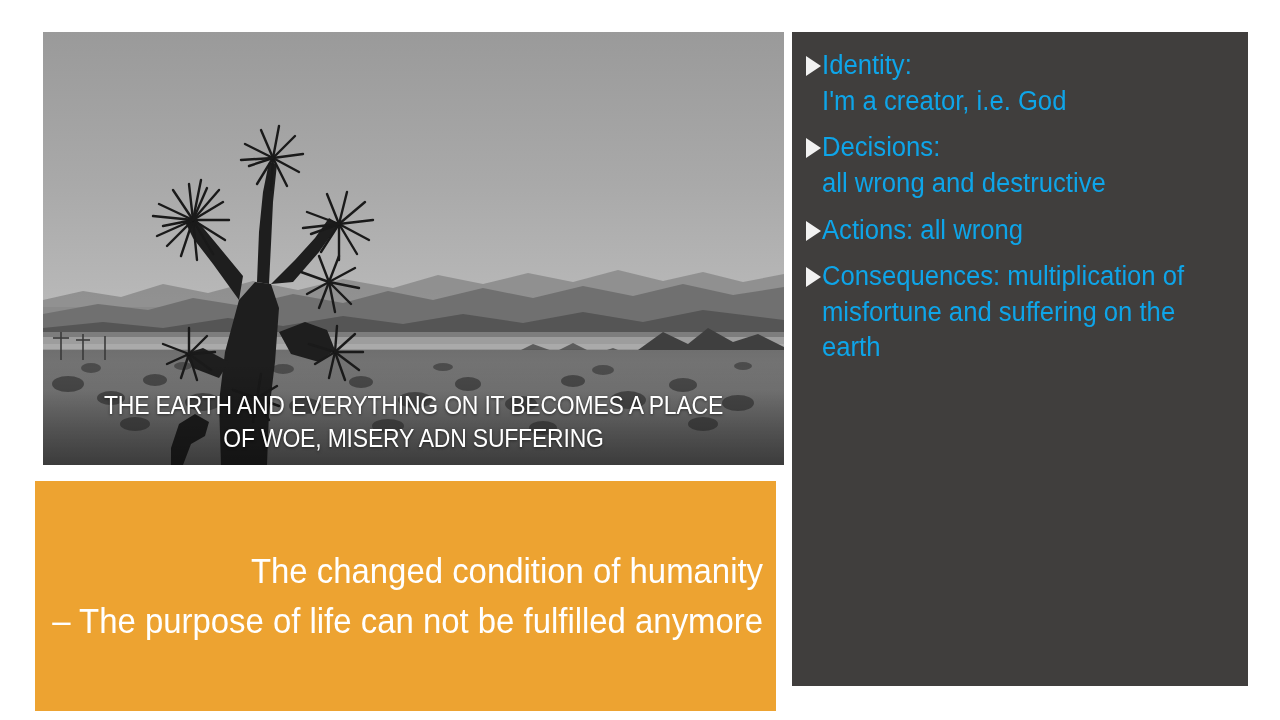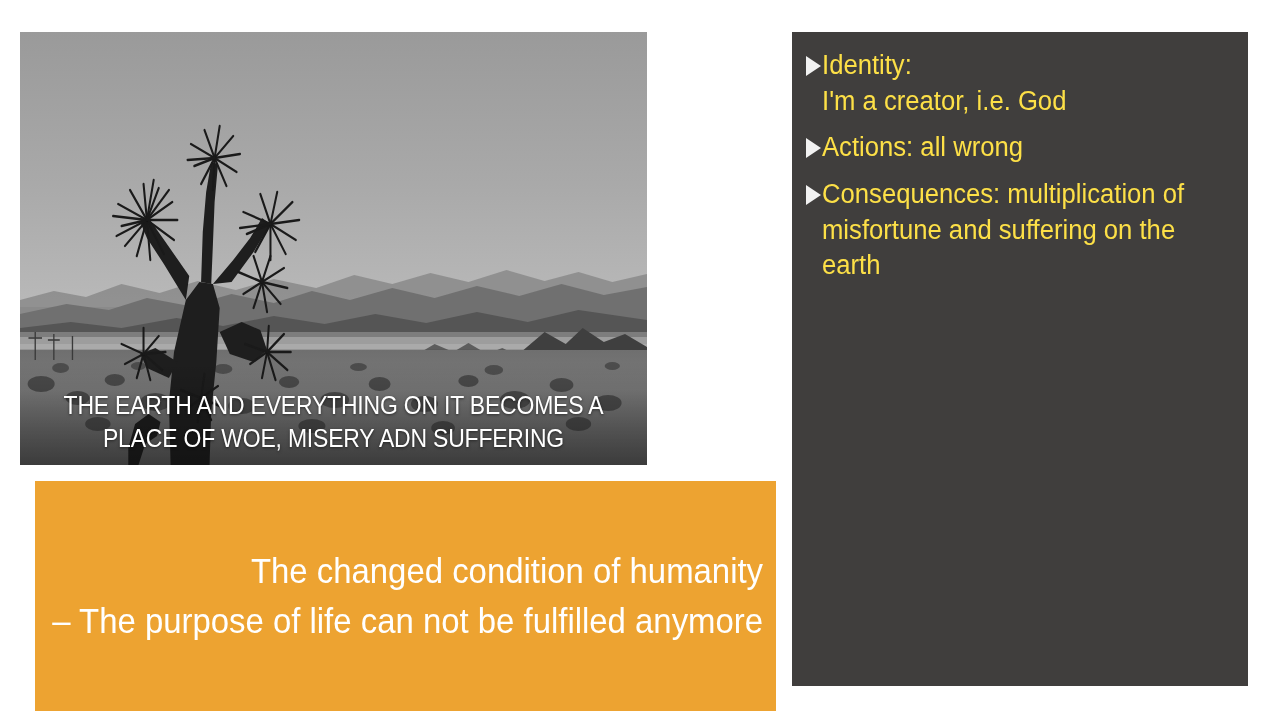--- a/index.html
+++ b/index.html
@@ -17,23 +17,23 @@
   .slide {
     position: relative;
     width: 1280px;
     height: 720px;
     background: #ffffff;
   }
 
   
   .photo-block {
     position: absolute;
-    left: 20px;
+    left: 43px;
     top: 32px;
-    width: 627px;
+    width: 741px;
     height: 433px;
     overflow: hidden;
     background: #8d8d8d;
   }
 
   .photo-canvas {
     position: absolute;
     inset: 0;
     width: 100%;
     height: 100%;
@@ -103,21 +103,21 @@
   .bullet-list {
     list-style: none;
     margin: 0;
     padding: 0;
   }
 
   .bullet-item {
     display: flex;
     align-items: flex-start;
     margin-bottom: 11px;
-    color: #fde047;
+    color: #0ea5e9;
     font-family: "Liberation Sans Narrow", "Liberation Sans", sans-serif;
     font-size: 27px;
     line-height: 1.32;
     font-weight: 400;
   }
 
   .bullet-marker {
     flex: 0 0 auto;
     width: 0;
     height: 0;
@@ -347,20 +347,25 @@
     <ul class="bullet-list">
 
       <li class="bullet-item">
         <span class="bullet-marker"></span>
         <span class="bullet-text">Identity:
 I'm a creator, i.e. God</span>
       </li>
 
 
 
+      <li class="bullet-item">
+        <span class="bullet-marker"></span>
+        <span class="bullet-text">Decisions:
+all wrong and destructive</span>
+      </li>
 
       <li class="bullet-item">
         <span class="bullet-marker"></span>
         <span class="bullet-text">Actions: all wrong</span>
       </li>
 
       <li class="bullet-item">
         <span class="bullet-marker"></span>
         <span class="bullet-text">Consequences: multiplication of misfortune and suffering on the earth</span>
       </li>

